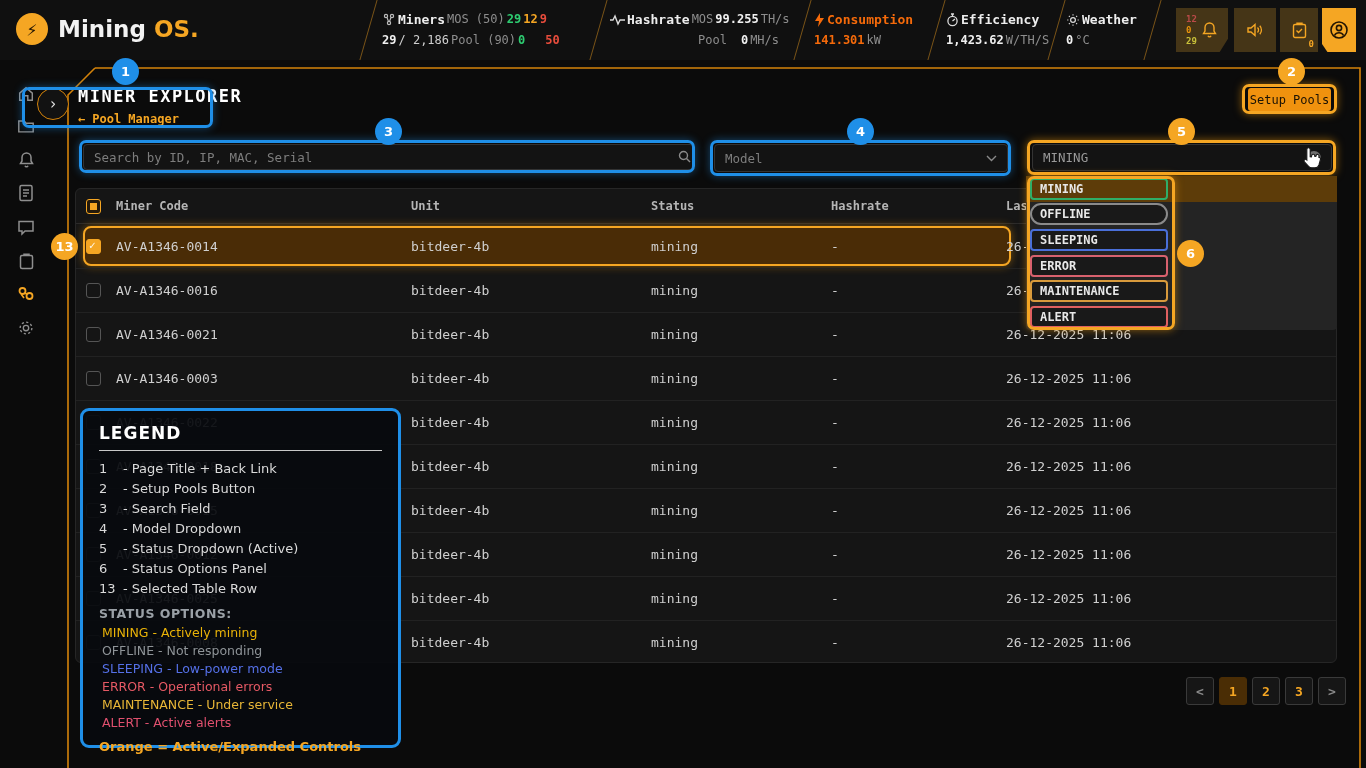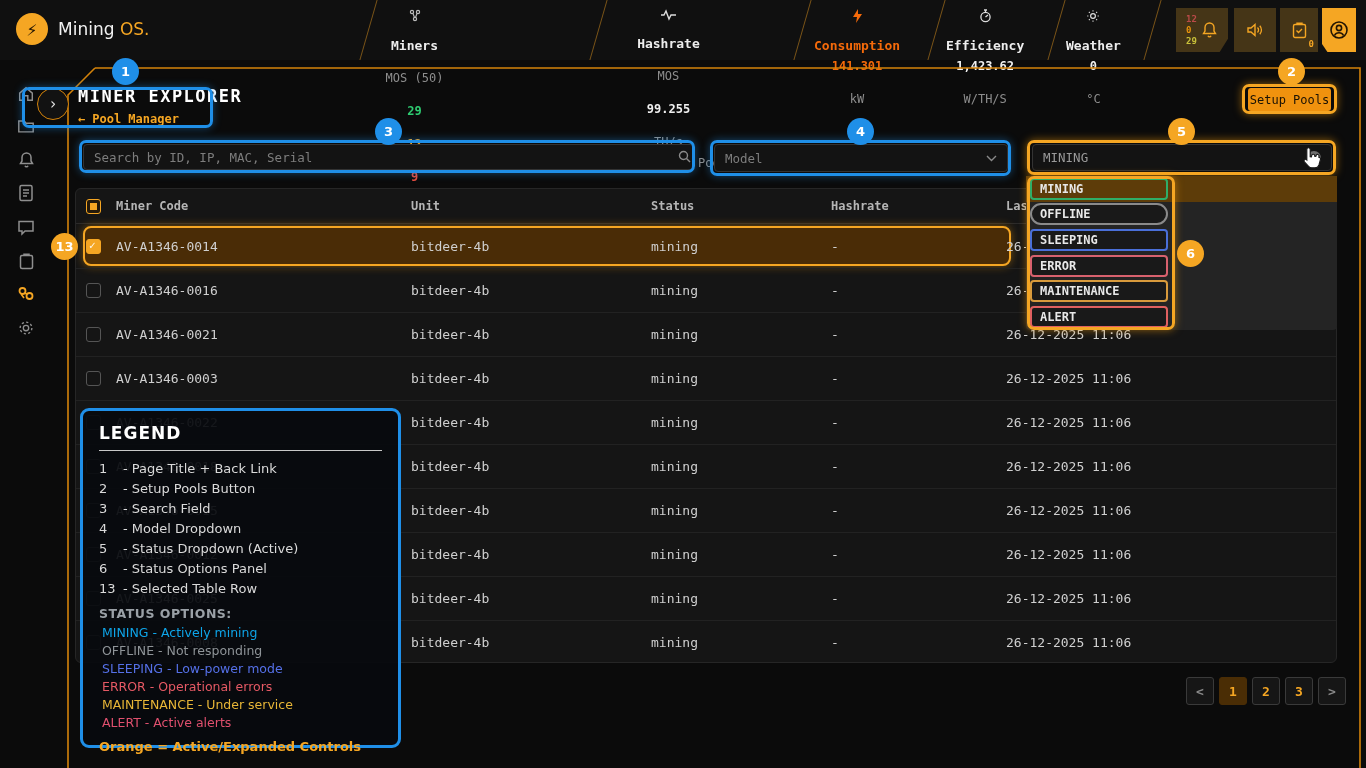--- a/index.html
+++ b/index.html
@@ -5,25 +5,25 @@
   * { box-sizing: border-box; margin: 0; padding: 0; }
   html,body { width:1366px; height:768px; overflow:hidden; background:#0b0b0b;
     font-family:"DejaVu Sans Mono", monospace; }
   #app { position:relative; width:1366px; height:768px; background:#0b0b0b; }
 
   
   .topbar { position:absolute; left:0; top:0; width:1366px; height:60px; background:#101010; }
   .brand { position:absolute; left:16px; top:13px; display:flex; align-items:center; gap:10px; }
   .brand-logo { width:32px; height:32px; border-radius:50%; background:#f5a623;
     display:flex; align-items:center; justify-content:center; color:#221503; font-size:18px; font-weight:bold; }
-  .brand-name { font-family:"DejaVu Sans", sans-serif; font-weight:normal; font-size:17px; color:#f2f2f2; }
+  .brand-name { font-family:"DejaVu Sans", sans-serif; font-weight:bold; font-size:23px; color:#f2f2f2; }
   .brand-name .accent { color:#f5a623; }
   .seg-div { position:absolute; top:0; height:60px; width:0; border-left:1.5px solid #7a5418; transform:skewX(-16deg); }
   .seg { position:absolute; top:9px; color:#cfcfcf; font-size:12px; line-height:21px; }
-  .seg .r1, .seg .r2 { display:flex; align-items:center; gap:12px; white-space:nowrap;flex-direction:column; }
+  .seg .r1, .seg .r2 { display:flex; align-items:center; gap:2px; white-space:nowrap; }
   .lbl { color:#ededed; font-weight:bold; font-size:13px; }
   .dim { color:#8d8d8d; }
   .w { color:#f0f0f0; font-weight:bold; }
   .grn { color:#2ecc71; font-weight:bold; }
   .org { color:#f5a623; font-weight:bold; }
   .red { color:#e74c3c; font-weight:bold; }
   .seg svg { flex:0 0 auto; }
   .hbtn { position:absolute; top:8px; height:44px; background:#453517; display:flex; align-items:center; justify-content:center; }
   .hbtn.notch { clip-path:polygon(0 0,100% 0,100% 70%,84% 100%,0 100%); }
   .bell-nums { display:flex; flex-direction:column; line-height:11px; font-size:9px; font-weight:bold; margin-right:4px; text-align:left; }
@@ -504,21 +504,21 @@
       </div>
     <div class="litem">
         <span class="n">6</span>
         <span>- Status Options Panel</span>
       </div>
     <div class="litem">
         <span class="n">13</span>
         <span>- Selected Table Row</span>
       </div>
     <div class="lstat-h">STATUS OPTIONS:</div>
-    <div class="lstat" style="color:#0ea5e9">MINING - Actively mining</div>
+    <div class="lstat" style="color:#eab308">MINING - Actively mining</div>
     <div class="lstat" style="color:#8f9498">OFFLINE - Not responding</div>
     <div class="lstat" style="color:#5570e8">SLEEPING - Low-power mode</div>
     <div class="lstat" style="color:#e55964">ERROR - Operational errors</div>
     <div class="lstat" style="color:#e8b637">MAINTENANCE - Under service</div>
     <div class="lstat" style="color:#e0506e">ALERT - Active alerts</div>
     <div class="lfoot">Orange = Active/Expanded Controls</div>
   </div>
 
   <div class="ring blue" style="left:22px;  top:87px;  width:191px; height:41px;"></div>
   <div class="ring orange" style="left:1242px;top:84px;  width:95px;  height:30px;"></div>

